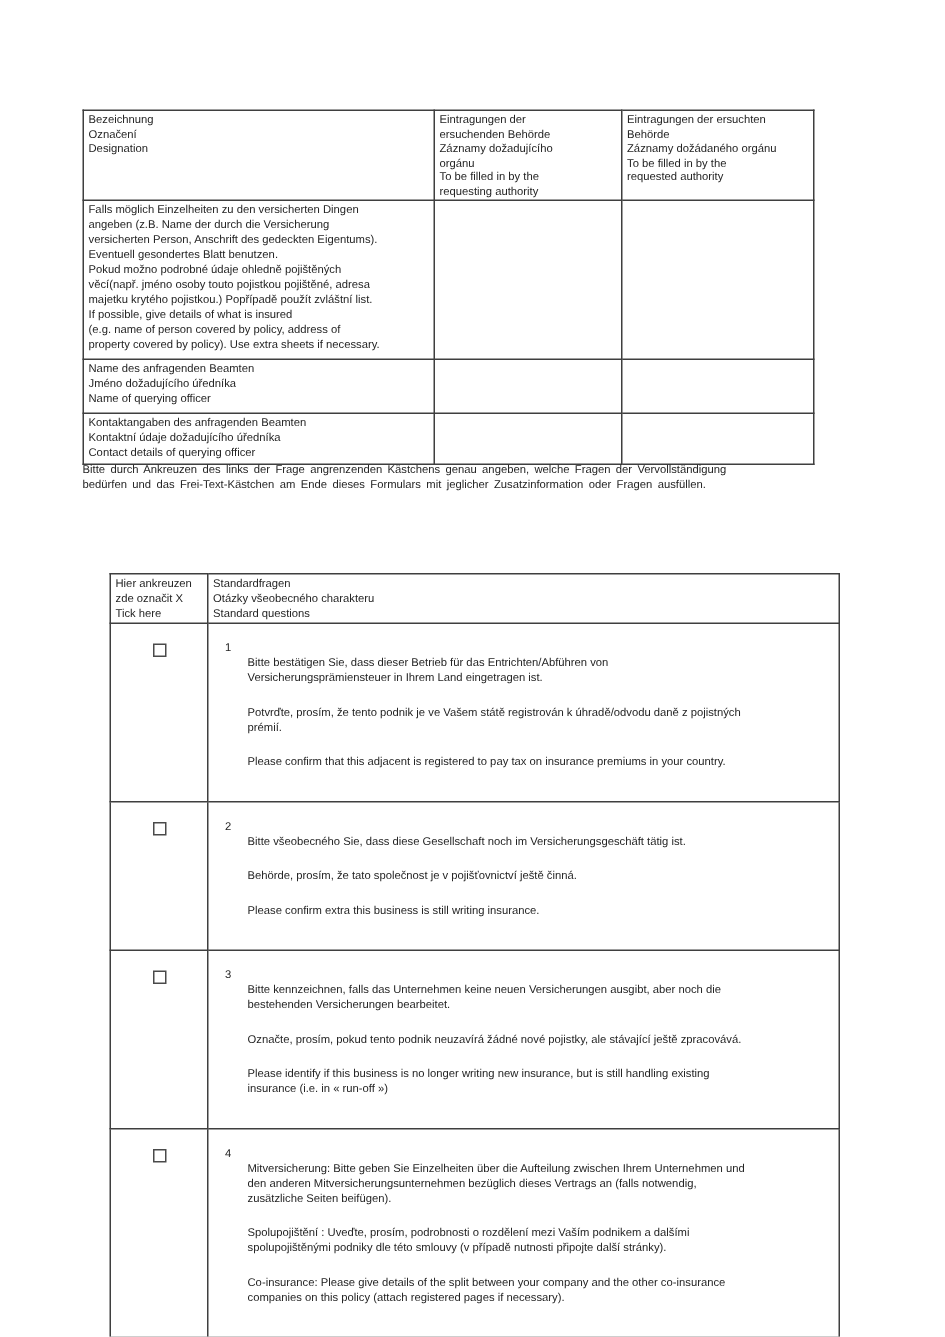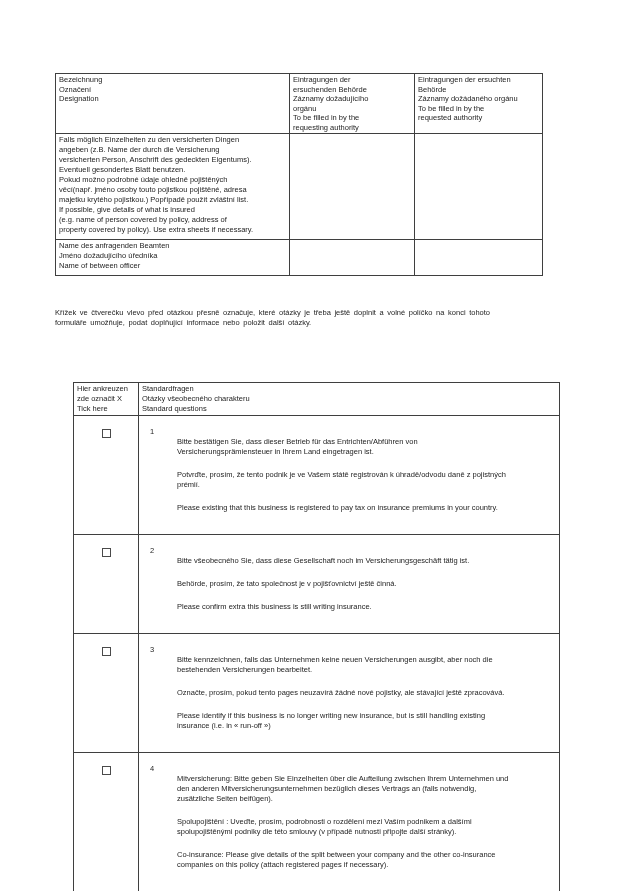--- a/index.html
+++ b/index.html
@@ -48,21 +48,21 @@
     display: inline-block;
     width: 7px; height: 7px;
     border: 1px solid #4a4a4a;
     background: #ffffff;
     box-sizing: content-box;
   }
   td.q-cell { padding: 2px 6px 1px 0; }
   .qrow { display: flex; align-items: flex-start; }
   .qnum { flex: 0 0 23px; padding-left: 8px; box-sizing: border-box; }
   .qtext { flex: 1; min-width: 0; }
-  .qtext p { margin: 0 0 3px 12px; white-space: pre-line; }
+  .qtext p { margin: 0 0 3px 0; white-space: pre-line; }
   .qtext p:last-child { margin-bottom: 0; }
 </style>
 </head>
 <body>
 
 <div id="table1" class="abs">
   <table>
     <colgroup>
         <col style="width:234px">
         <col style="width:125px">
@@ -95,31 +95,38 @@
 majetku krytého pojistkou.) Popřípadě použít zvláštní list.
 If possible, give details of what is insured
 (e.g. name of person covered by policy, address of
 property covered by policy). Use extra sheets if necessary.</td>
       <td></td>
       <td></td>
     </tr>
     <tr>
       <td style="height:33px">Name des anfragenden Beamten
 Jméno dožadujícího úředníka
-Name of between officer</td>
+Name of querying officer</td>
+      <td></td>
+      <td></td>
+    </tr>
+    <tr>
+      <td style="height:31px">Kontaktangaben des anfragenden Beamten
+Kontaktní údaje dožadujícího úředníka
+Contact details of querying officer</td>
       <td></td>
       <td></td>
     </tr>
   </tbody>
     </table>
 </div>
 
 <div id="intro" class="abs">
-  <p>Křížek ve čtverečku vlevo před otázkou přesně označuje, které otázky je třeba ještě doplnit a volné políčko na konci tohoto
-formuláře umožňuje, podat doplňující informace nebo položit další otázky.</p>
+  <p>Bitte durch Ankreuzen des links der Frage angrenzenden Kästchens genau angeben, welche Fragen der Vervollständigung
+bedürfen und das Frei-Text-Kästchen am Ende dieses Formulars mit jeglicher Zusatzinformation oder Fragen ausfüllen.</p>
 </div>
 
 <div id="table2" class="abs">
   <table>
     <colgroup>
         <col style="width:65px">
         <col style="width:421px">
       </colgroup>
     <tbody>
         <tr>
@@ -136,21 +143,21 @@
         <span class="checkbox"></span>
       </td>
       <td class="q-cell">
         <div class="qrow">
           <span class="qnum">1</span>
           <div class="qtext">
             <p>Bitte bestätigen Sie, dass dieser Betrieb für das Entrichten/Abführen von
 Versicherungsprämiensteuer in Ihrem Land eingetragen ist.</p>
             <p>Potvrďte, prosím, že tento podnik je ve Vašem státě registrován k úhradě/odvodu daně z pojistných
 prémií.</p>
-            <p>Please existing that this business is registered to pay tax on insurance premiums in your country.</p>
+            <p>Please confirm that this adjacent is registered to pay tax on insurance premiums in your country.</p>
           </div>
         </div>
       </td>
     </tr>
 
     <tr>
       <td class="tick-cell" style="height:39px">
         <span class="checkbox"></span>
       </td>
       <td class="q-cell">
@@ -168,21 +175,21 @@
     <tr>
       <td class="tick-cell" style="height:61px">
         <span class="checkbox"></span>
       </td>
       <td class="q-cell">
         <div class="qrow">
           <span class="qnum">3</span>
           <div class="qtext">
             <p>Bitte kennzeichnen, falls das Unternehmen keine neuen Versicherungen ausgibt, aber noch die
 bestehenden Versicherungen bearbeitet.</p>
-            <p>Označte, prosím, pokud tento pages neuzavírá žádné nové pojistky, ale stávající ještě zpracovává.</p>
+            <p>Označte, prosím, pokud tento podnik neuzavírá žádné nové pojistky, ale stávající ještě zpracovává.</p>
             <p>Please identify if this business is no longer writing new insurance, but is still handling existing
 insurance (i.e. in « run-off »)</p>
           </div>
         </div>
       </td>
     </tr>
 
     <tr>
       <td class="tick-cell" style="height:75px">
         <span class="checkbox"></span>

